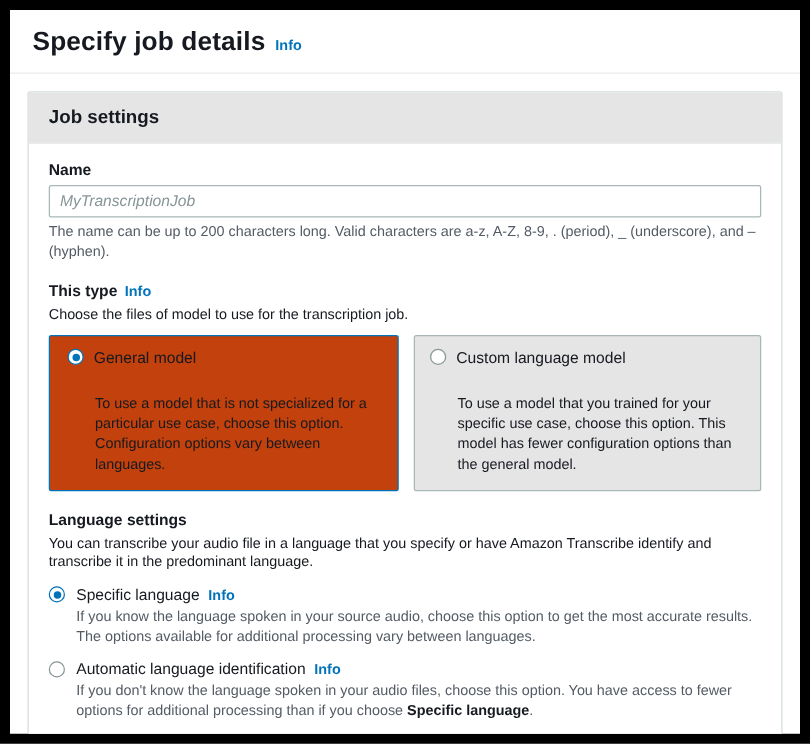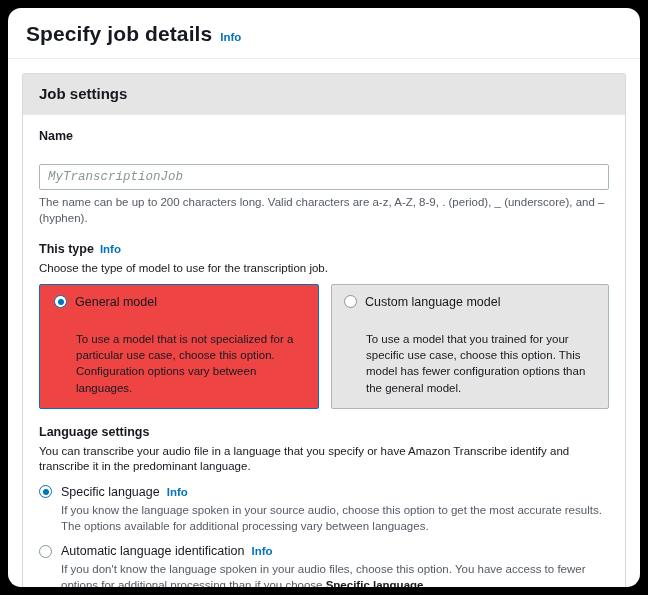--- a/index.html
+++ b/index.html
@@ -13,21 +13,21 @@
     font-family: "Liberation Sans", sans-serif;
     -webkit-font-smoothing: antialiased;
   }
   .page {
     position: absolute;
     left: 8px;
     top: 8px;
     width: 632px;
     height: 579px;
     background: #ffffff;
-    border-radius: 13px;
+    border-radius: 0;
     overflow: hidden;
   }
   .page-header {
     padding: 14px 18px 12px 18px;
     border-bottom: 1px solid #e9ebed;
     display: flex;
     align-items: baseline;
     gap: 8px;
   }
   .page-title {
@@ -71,24 +71,23 @@
     gap: 6px;
   }
   .text-input {
     width: 100%;
     box-sizing: border-box;
     height: 26px;
     border: 1px solid #aab7b8;
     border-radius: 2px;
     padding: 0 8px;
     font-size: 12.5px;
-    font-family: Liberation Mono, monospace;
+    font-family: Liberation Sans, sans-serif;
     color: #737373;
     background: #ffffff;
-    margin-top: 16px;
   }
   .text-input::placeholder {
     color: #879596;
     font-style: italic;
   }
   .helper-text {
     font-size: 11.5px;
     color: #545b64;
     margin-top: 5px;
     line-height: 1.35;
@@ -110,21 +109,21 @@
     flex: 1;
     border: 1px solid #aab7b8;
     border-radius: 2px;
     padding: 10px 12px 12px 12px;
     background: #e5e5e5;
     box-sizing: border-box;
     cursor: pointer;
   }
   .tile.selected {
     border: 1px solid #0073bb;
-    background: #ef4444;
+    background: #c2410c;
     padding-left: 14px;
   }
   .tile-top {
     display: flex;
     align-items: center;
     gap: 8px;
   }
   .tile-title {
     font-size: 12.5px;
     color: #16191f;
@@ -207,21 +206,21 @@
         </div>
         <input class="text-input" type="text" placeholder="MyTranscriptionJob" style="">
         <div class="helper-text">The name can be up to 200 characters long. Valid characters are a-z, A-Z, 8-9, . (period), _ (underscore), and – (hyphen).</div>
       </div>
 
       <div class="section">
         <div class="field-label">
           <span>This type</span>
           <span class="info-link">Info</span>
         </div>
-        <div class="section-desc">Choose the type of model to use for the transcription job.</div>
+        <div class="section-desc">Choose the files of model to use for the transcription job.</div>
 
         <div class="tiles">
           <div class="tile selected">
             <div class="tile-top">
               <span class="radio checked"></span>
               <span class="tile-title">General model</span>
             </div>
             <div class="tile-desc">To use a model that is not specialized for a particular use case, choose this option. Configuration options vary between languages.</div>
           </div>
           <div class="tile">

